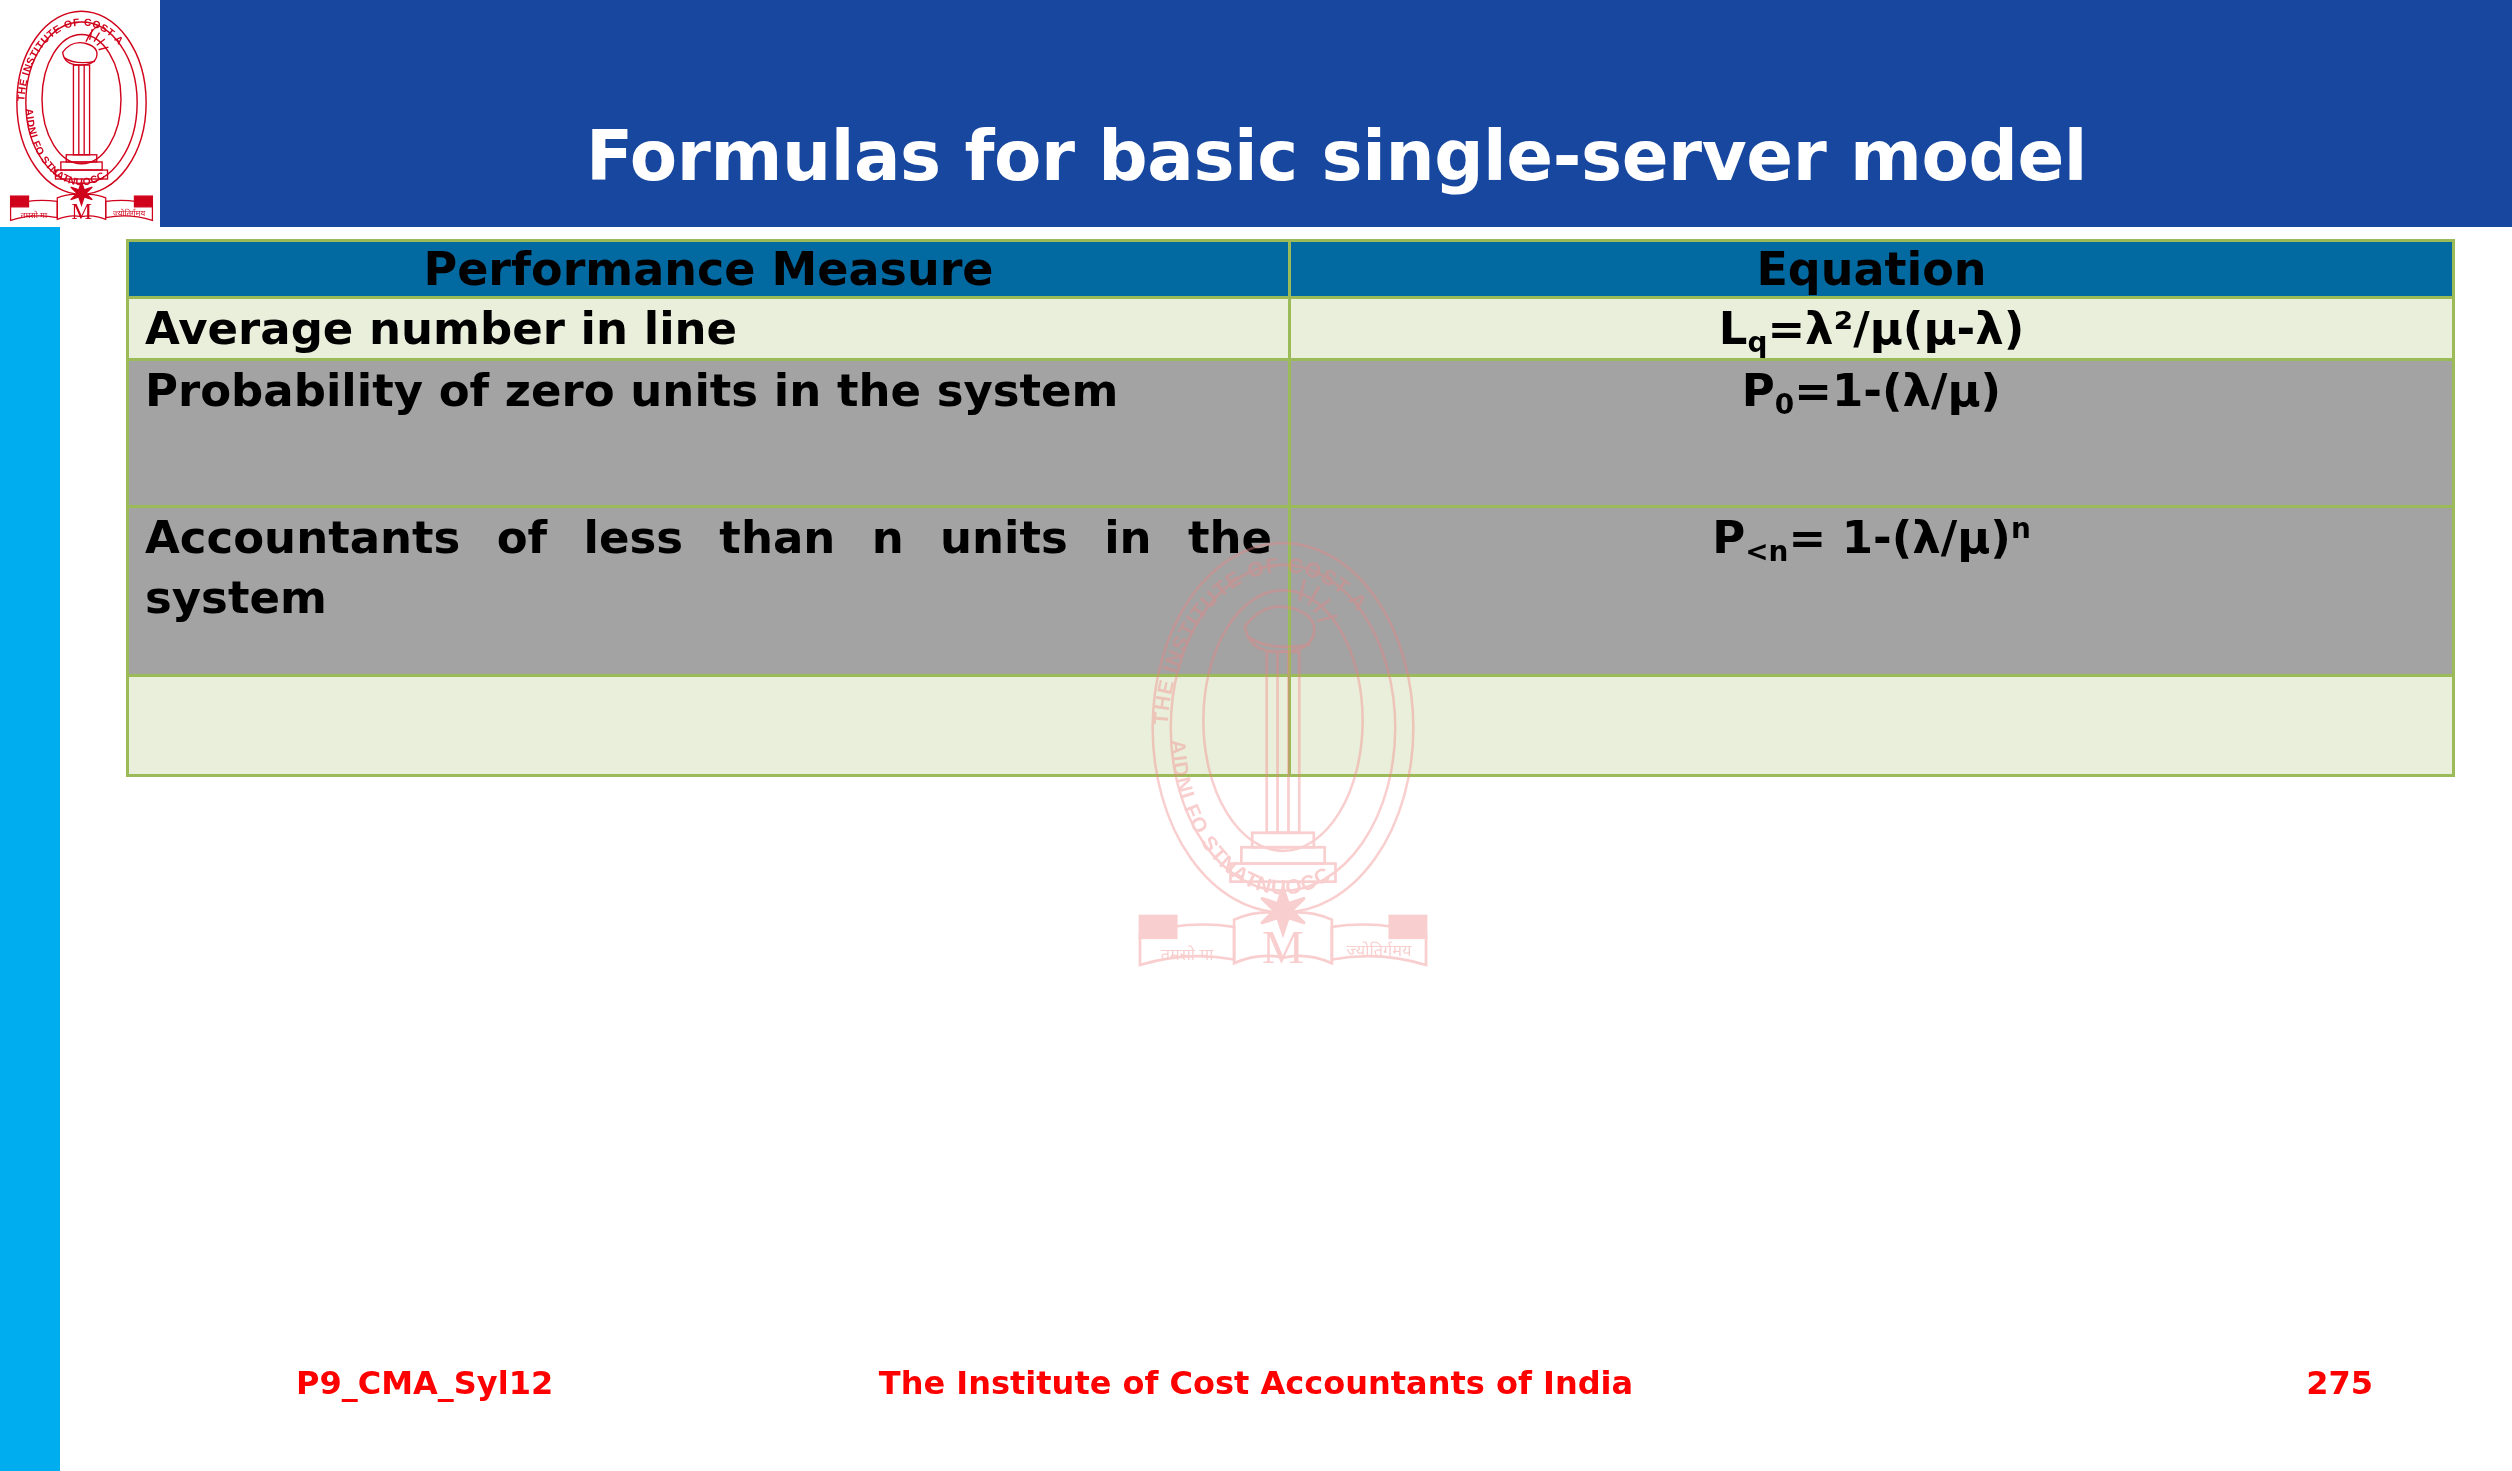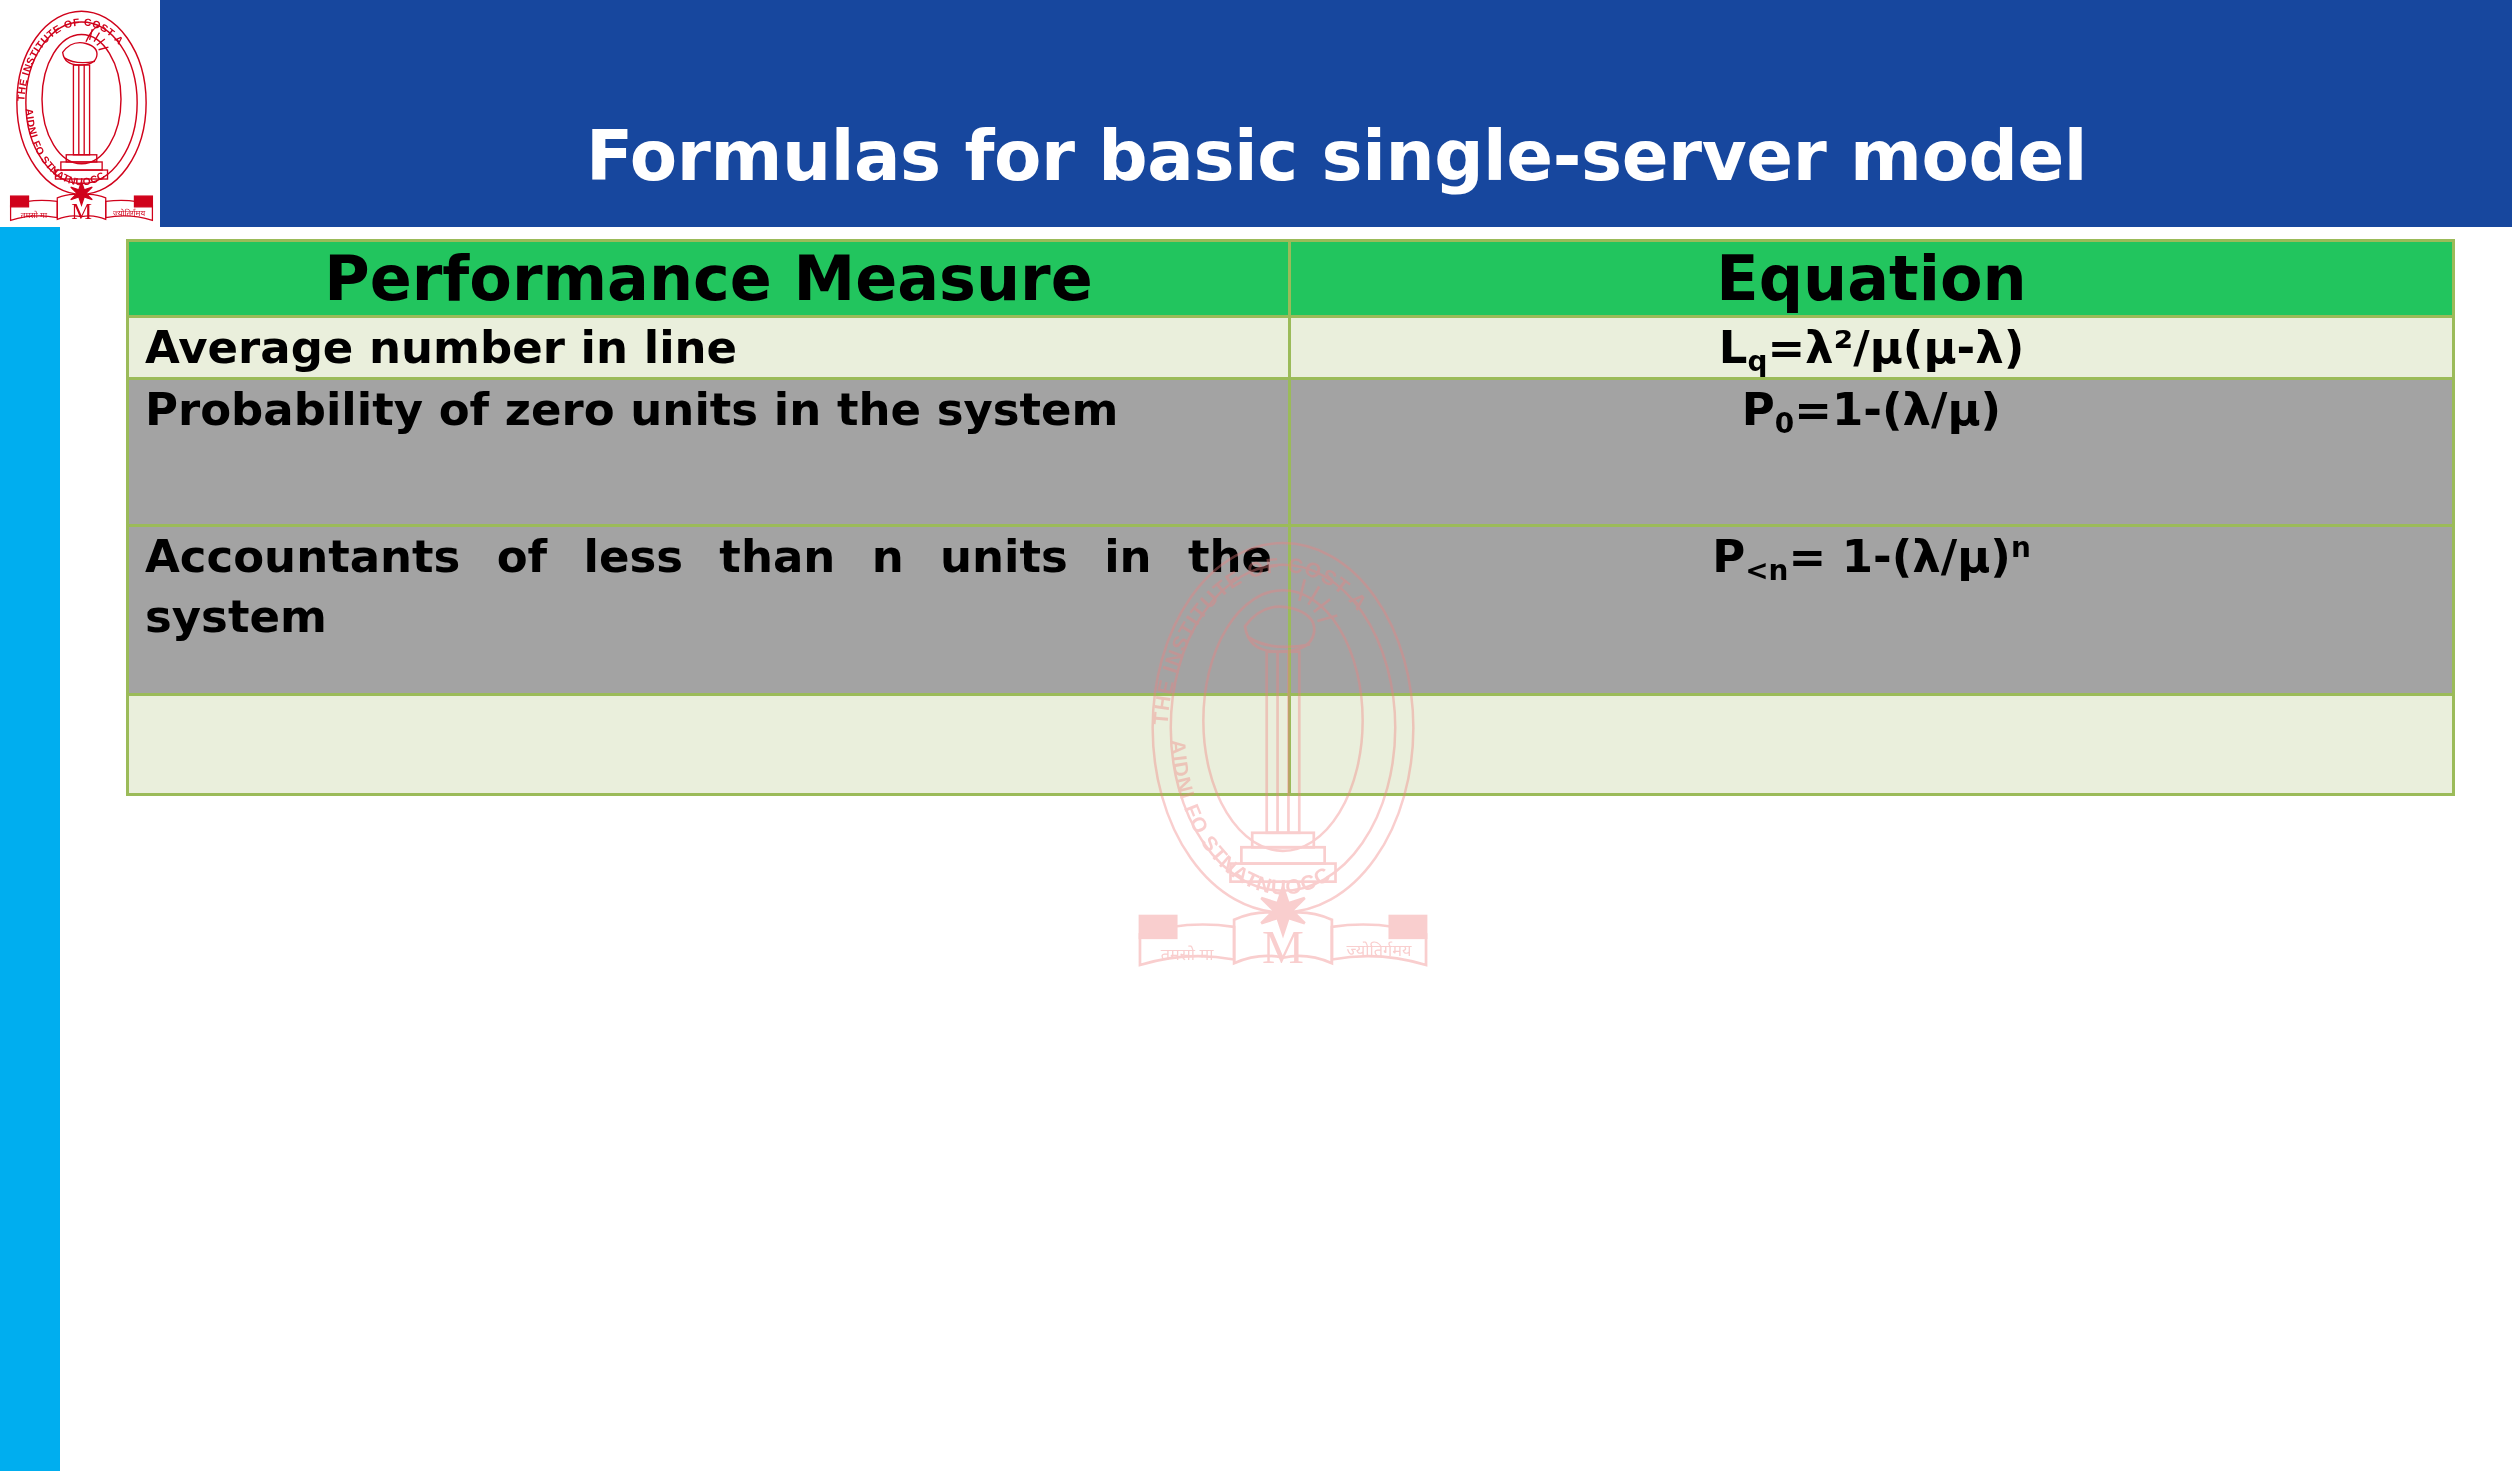--- a/index.html
+++ b/index.html
@@ -99,23 +99,23 @@
   #formula-table th {
     border: 3.6px solid #9BBB59;
     padding: 0 16px;
     vertical-align: top;
     font-family: "DejaVu Sans", sans-serif;
   }
   .col-measure { width: 1162px; }
   .col-equation { width: 1164px; }
 
   .head-cell {
-    background: #22c55e;
+    background: #0369a1;
     text-align: center;
-    font-size: 62px;
+    font-size: 46px;
     font-weight: bold;
     color: #000000;
     height: 50px;
     vertical-align: middle;
     padding-top: 1.8px;
     padding-bottom: 3.6px;
   }
 
   .row-alt td { background: #EAEFDC; }
   .row-plain td { background: #a3a3a3; }
@@ -314,15 +314,20 @@
           <td class="measure-cell h-taller justified">Accountants of less than n units in the system</td>
           <td class="equation-cell h-taller">P<sub>&lt;n</sub>= 1-(λ/μ)<sup>n</sup></td>
         </tr>
         <tr class="row-alt">
           <td class="measure-cell h-empty"></td>
           <td class="equation-cell h-empty"></td>
         </tr>
       </tbody>
   </table>
 
+  <div id="footer">
+    <span id="footer-left">P9_CMA_Syl12</span>
+    <span id="footer-center">The Institute of Cost Accountants of India</span>
+    <span id="footer-right">275</span>
+  </div>
 
 </div>
 
 
 </body></html>

